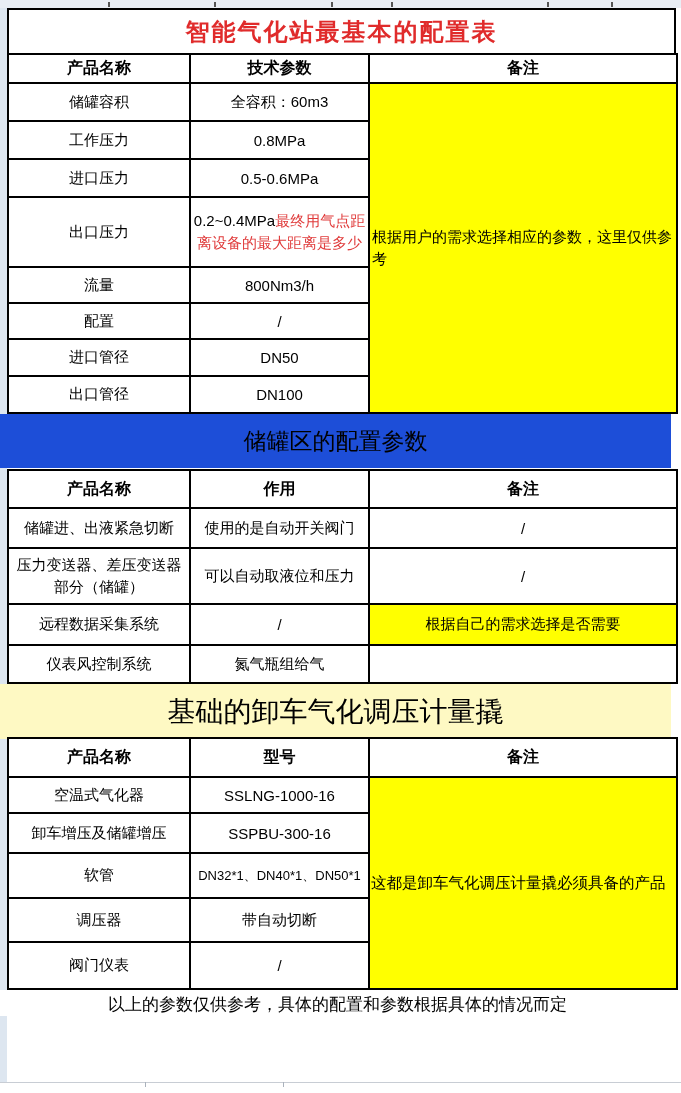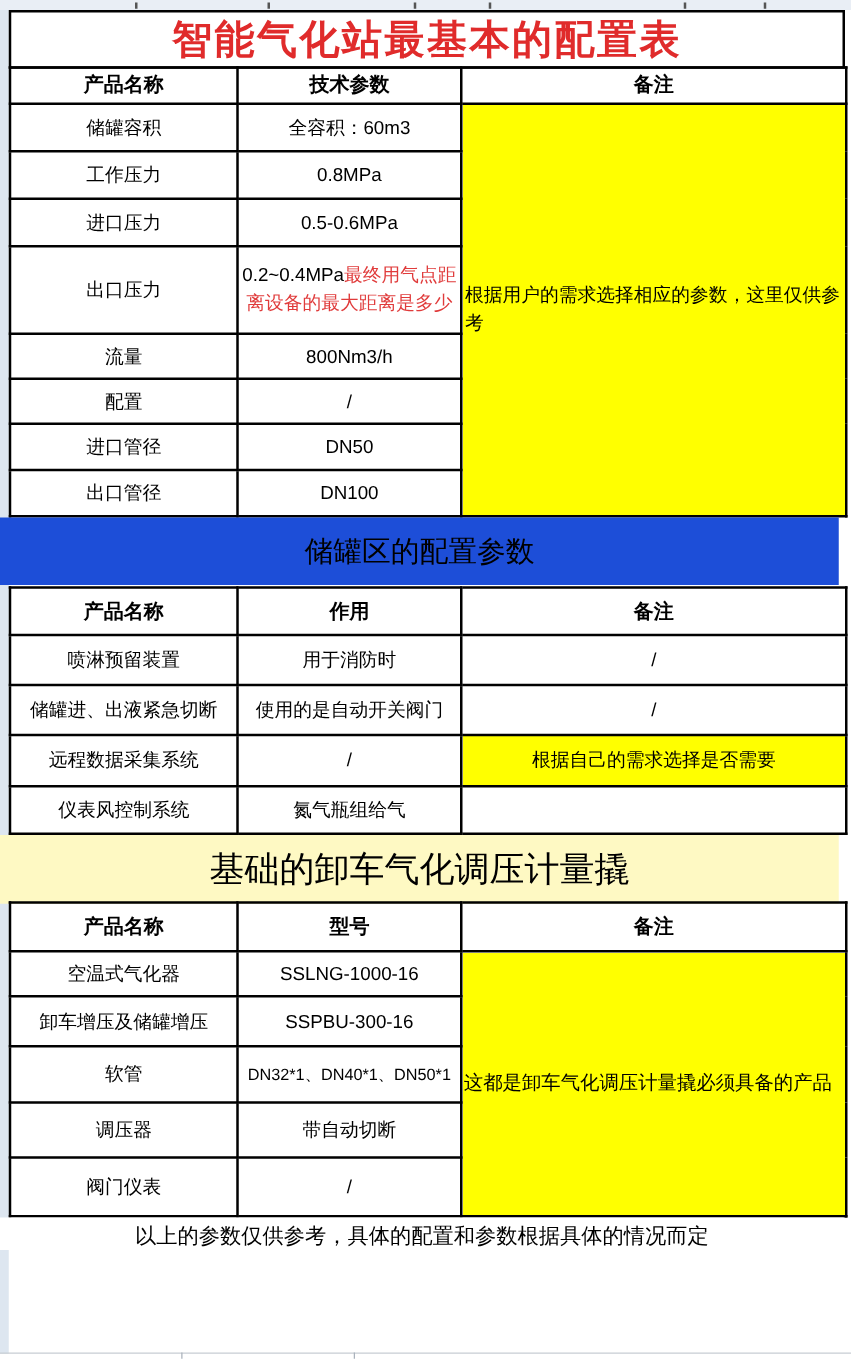--- a/index.html
+++ b/index.html
@@ -10,21 +10,21 @@
   .top-strip{position:absolute;left:0;top:0;width:681px;height:8px;background:#e9eef5;}
   .top-strip .tick{position:absolute;top:2px;width:2px;height:5px;background:#555;}
   .left-strip{position:absolute;left:0;top:8px;width:7px;height:1075px;background:#dde6f0;}
   .bottom-line{position:absolute;left:0;top:1082px;width:681px;height:1px;background:#c8cdd4;}
   .bottom-tick{position:absolute;top:1082px;width:1px;height:5px;background:#aab2bc;}
 
   .content{position:absolute;left:0;top:8px;width:681px;}
 
   .title-cell{margin-left:7px;width:669px;height:47px;box-sizing:border-box;
     border:2px solid #000;display:flex;align-items:center;justify-content:center;
-    color:#e02b2b;font-weight:bold;font-size:32px;letter-spacing:2px;}
+    color:#e02b2b;font-weight:bold;font-size:24px;letter-spacing:2px;}
 
   table{border-collapse:collapse;table-layout:fixed;margin-left:7px;width:669px;margin-top:-2px;}
   th,td{border:2px solid #000;box-sizing:border-box;text-align:center;vertical-align:middle;
     font-size:15px;padding:1px 2px;overflow:hidden;}
   th{font-weight:bold;font-size:16px;border-radius:10px;}
   col.c1{width:182px;} col.c2{width:179px;} col.c3{width:308px;}
 
   .yellow{background:#ffff00;}
   .note-left{text-align:left;padding-left:2px;padding-right:2px;line-height:1.45;}
   .red-part{color:#e03b3b;}
@@ -113,27 +113,27 @@
           <col class="c2">
           <col class="c3">
         </colgroup>
       <tbody>
           <tr style="height:38px">
         <th>产品名称</th>
         <th>作用</th>
         <th>备注</th>
       </tr>
       <tr style="height:40px">
-        <td>喷淋预留装置</td>
-        <td>用于消防时</td>
+        <td>储罐进、出液紧急切断</td>
+        <td>使用的是自动开关阀门</td>
         <td>/</td>
       </tr>
-      <tr style="height:40px">
-        <td>储罐进、出液紧急切断</td>
-        <td>使用的是自动开关阀门</td>
+      <tr style="height:56px">
+        <td class="wrap3">压力变送器、差压变送器部分（储罐）</td>
+        <td>可以自动取液位和压力</td>
         <td>/</td>
       </tr>
       <tr style="height:41px">
         <td>远程数据采集系统</td>
         <td>/</td>
         <td class="yellow">根据自己的需求选择是否需要</td>
       </tr>
       <tr style="height:38px">
         <td>仪表风控制系统</td>
         <td>氮气瓶组给气</td>

